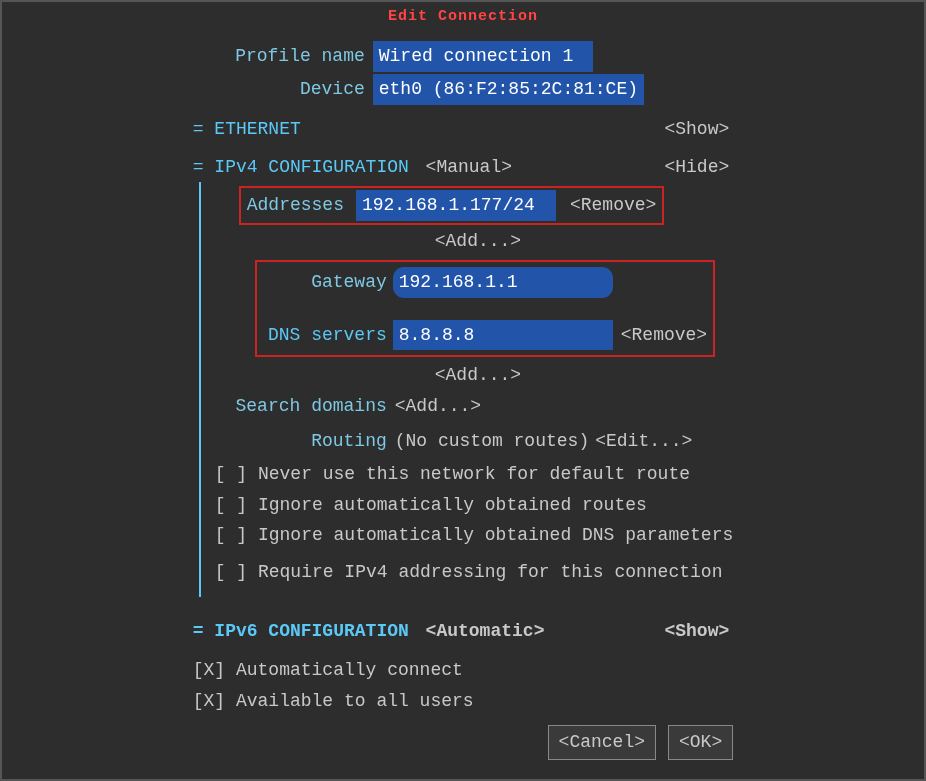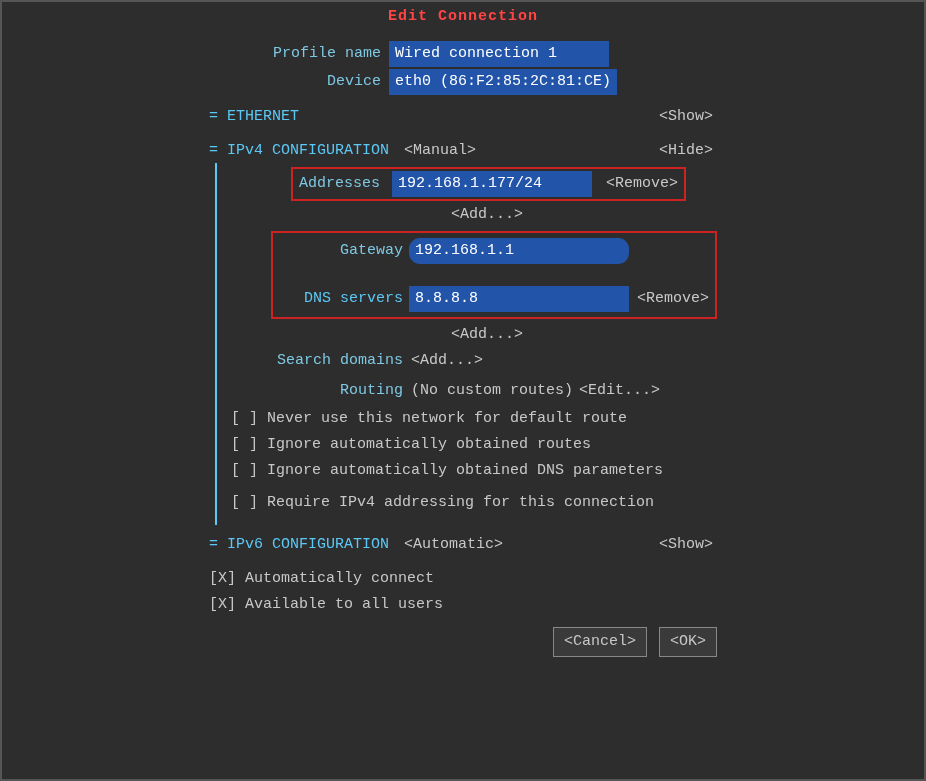--- a/index.html
+++ b/index.html
@@ -44,21 +44,21 @@
       color: #ff4444;
       font-size: 15px;
       font-weight: bold;
       letter-spacing: 1px;
     }
 
     .content {
       flex: 1;
       padding: 10px 20px 4px 20px;
       color: #c8c8c8;
-      font-size: 15px;
+      font-size: 18px;
       line-height: 1.6;
       background: #2d2d2d;
     }
 
     .row {
       display: flex;
       align-items: center;
       margin-bottom: 2px;
     }
 
@@ -201,21 +201,21 @@
       <span style="color:#5bc8f5;">
         <span>= IPv4 CONFIGURATION</span>
         <span style="color:#c8c8c8; margin-left:6px;">&lt;Manual&gt;</span>
       </span>
       <span class="show-link">&lt;Hide&gt;</span>
     </div>
 
     <div class="ipv4-body">
 
       
-      <div class="addresses-box" style="margin-left:60px;">
+      <div class="addresses-box" style="margin-left:24px;">
         <span class="label" style="min-width:auto; color:#7ec8e3; text-align:right; padding-right:6px;">Addresses</span>
         <span class="value-highlight" style="min-width:200px;">192.168.1.177/24</span>
         <span class="action-link">&lt;Remove&gt;</span>
       </div>
 
       
       <div style="margin-left: 220px; color:#c8c8c8; margin-bottom:4px;">
         <span>&lt;Add...&gt;</span>
       </div>
 
@@ -265,21 +265,21 @@
       </div>
 
       <div class="checkbox-row" style="margin-bottom:4px;">
         <span>[ ] Require IPv4 addressing for this connection</span>
       </div>
 
     </div>
 
     <div class="spacer"></div>
 
-    <div class="full-row" style="margin-bottom:10px; margin-top:0;">
+    <div class="full-row" style="margin-bottom:10px; margin-top:12px;font-weight:bold;">
       <span style="color:#5bc8f5;">
         <span>= IPv6 CONFIGURATION</span>
         <span style="color:#c8c8c8; margin-left:6px;">&lt;Automatic&gt;</span>
       </span>
       <span class="show-link">&lt;Show&gt;</span>
     </div>
 
     <div class="checkbox-row">
       <span>[X] Automatically connect</span>
     </div>

